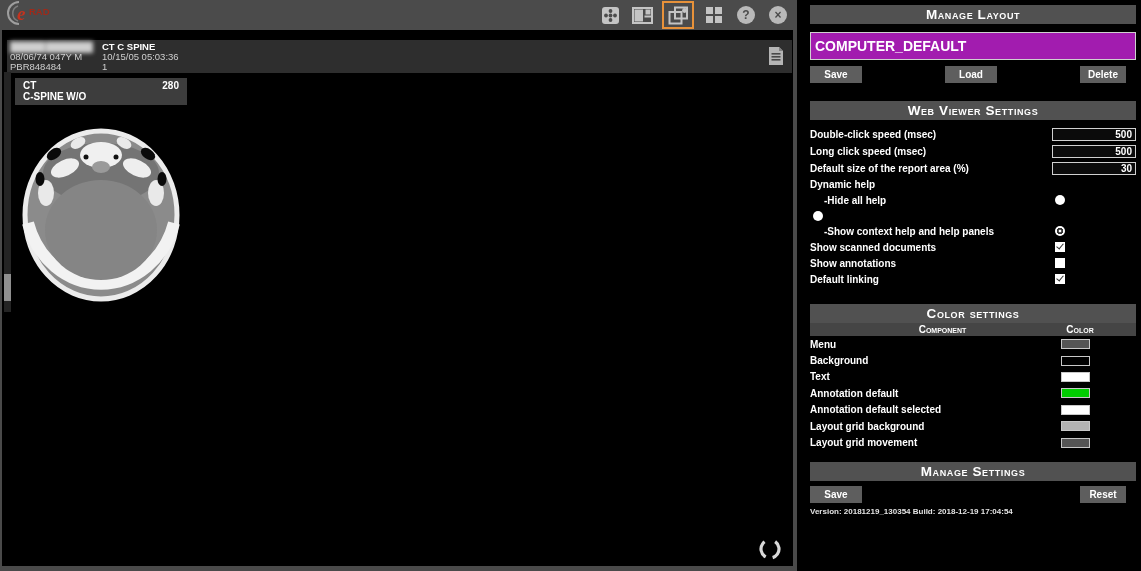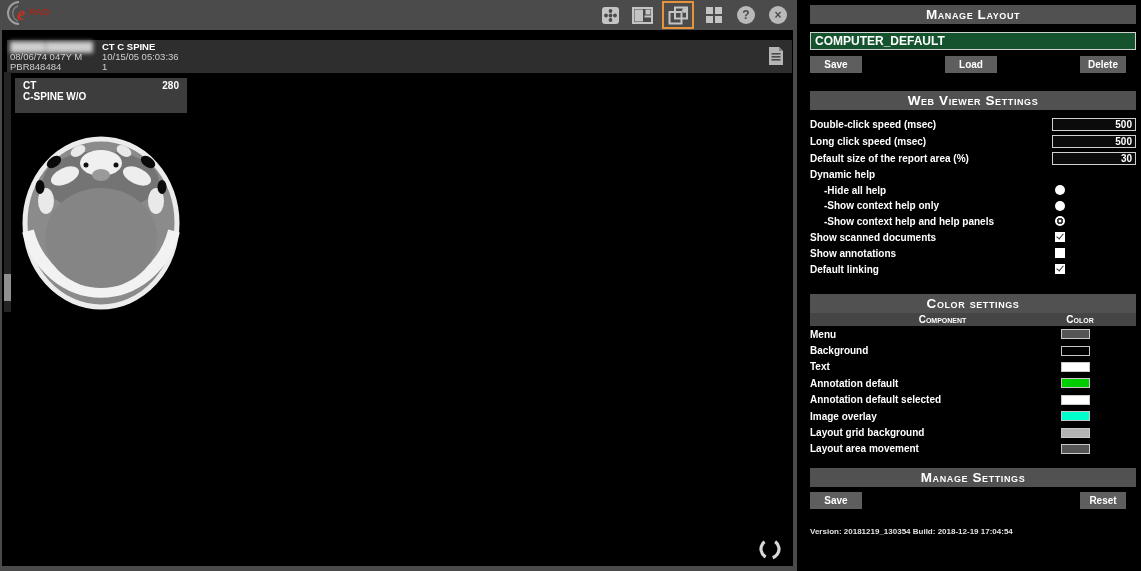--- a/index.html
+++ b/index.html
@@ -22,34 +22,34 @@
   .patient-bar { position:absolute; left:5px; right:1px; top:10px; height:33px; background:#2e2e2e;
                  font-size:9.5px; color:#cfcfcf; }
   .pb-col1 { position:absolute; left:3px; top:2px; line-height:10px; }
   .pb-col2 { position:absolute; left:95px; top:2px; line-height:10px; }
   .blurred { filter:blur(2.2px); font-weight:bold; letter-spacing:-1px; }
   .pb-study { color:#fff; font-weight:bold; }
   .doc-icon { position:absolute; right:8px; top:6px; cursor:pointer; }
   .thumb-scroll { position:absolute; left:2px; top:42px; width:7px; height:240px; background:#242424; }
   .thumb-scroll .sthumb { position:absolute; left:0; top:202px; width:7px; height:27px; background:#8f8f8f; }
   .thumb { position:absolute; left:13px; top:48px; width:172px; cursor:pointer; }
-  .thumb-header { background:#3d3d3d; color:#fff; font-size:10px; font-weight:bold; padding:2px 8px 11px; }
+  .thumb-header { background:#3d3d3d; color:#fff; font-size:10px; font-weight:bold; padding:2px 8px 3px; }
   .th-row1 { display:flex; justify-content:space-between; }
   .thumb-img { width:172px; height:202px; background:#000; display:block; }
   .spinner { position:absolute; right:10px; bottom:0px; }
 
   
   .right-panel { position:absolute; left:810px; top:0; width:326px; height:571px; background:#000; color:#fff; }
   .sec-header { height:19px; background:#515151; color:#fff; text-align:center;
                 font-variant:small-caps; font-weight:bold; font-size:13.5px; letter-spacing:.6px;
                 line-height:19px; }
   .mt5{margin-top:5px;} .mt6{margin-top:6px;} .mt8{margin-top:8px;}
   .mt11{margin-top:11px;} .mt17{margin-top:17px;} .mt18{margin-top:18px;}
-  .layout-input { width:100%; height:18px; background:#14532d; border:1px solid #d0d0d0; color:#fff;
-                  font-size:12px; font-weight:bold; font-family:"Liberation Sans",sans-serif; padding:0 4px; }
+  .layout-input { width:100%; height:28px; background:#a21caf; border:1px solid #d0d0d0; color:#fff;
+                  font-size:14px; font-weight:bold; font-family:"Liberation Sans",sans-serif; padding:0 4px; }
   .btn-row { display:flex; align-items:center; height:17px; }
   .btn { height:17px; background:#5e5e5e; color:#fff; border:none; font-size:10px; font-weight:bold;
          font-family:"Liberation Sans",sans-serif; cursor:pointer; line-height:17px; text-align:center; }
   .btn.w52{width:52px;} .btn.w46{width:46px;}
   .btn-center { flex:1; display:flex; justify-content:center; }
   .mr10 { margin-right:10px; }
   .srow { display:flex; align-items:center; height:17px; }
   .srow.h15 { height:15.5px; } .srow.h16 { height:16px; }
   .slabel { flex:1; font-size:10px; font-weight:bold; color:#fff; }
   .indent .slabel { padding-left:14px; }
@@ -62,21 +62,21 @@
   .cbox { width:10px; height:10px; background:#fff; display:inline-block; position:relative;
           margin-left:3px; cursor:pointer; }
   .cbox.chk::after { content:""; position:absolute; left:3px; top:0px; width:3px; height:6px;
                      border-right:1.6px solid #333; border-bottom:1.6px solid #333; transform:rotate(40deg); }
   .comp-bar { height:13px; background:#454545; display:flex; align-items:center;
               font-variant:small-caps; font-weight:bold; font-size:10px; }
   .comp-name { flex:1; text-align:center;padding-left:30px; }
   .color-name { width:70px; text-align:center; margin-right:21px; }
   .crow { display:flex; align-items:center; height:16.4px; }
   .swatch { width:29px; height:10px; border:1px solid #c8c8c8; margin-right:46px; cursor:pointer; }
-  .version { font-size:8px; font-weight:bold; color:#e3e3e3; margin-top:18px; }
+  .version { font-size:8px; font-weight:bold; color:#e3e3e3; margin-top:4px; }
 </style>
 </head>
 <body>
 
 <div class="left-pane">
   <div class="toolbar">
     <div class="logo">
       <svg width="70" height="26" viewBox="0 0 70 26">
         <path d="M15 2 A11 11 0 0 0 15 24" stroke="#9e9e9e" fill="none" stroke-width="2"></path>
         <path d="M14 6 A8 8 0 0 0 14 21" stroke="#7d7d7d" fill="none" stroke-width="1.4"></path>
@@ -230,21 +230,20 @@
     <span class="slabel">Dynamic help</span>
   </div>
   <div id="wvs-radios">
       <div class="srow h15 indent">
       <span class="slabel">-Hide all help</span>
       <span class="rzone">
           <span class="radio "></span>
         </span>
     </div>
       <div class="srow h15 indent">
-      <span class="slabel">-Show context help only</span>
       <span class="rzone">
           <span class="radio "></span>
         </span>
     </div>
       <div class="srow h15 indent">
       <span class="slabel">-Show context help and help panels</span>
       <span class="rzone">
           <span class="radio sel"></span>
         </span>
     </div>
@@ -290,29 +289,25 @@
     </div>
       <div class="crow">
       <span class="slabel">Annotation default</span>
       <span class="swatch" style="background:#00cc00"></span>
     </div>
       <div class="crow">
       <span class="slabel">Annotation default selected</span>
       <span class="swatch" style="background:#ffffff"></span>
     </div>
       <div class="crow">
-      <span class="slabel">Image overlay</span>
-      <span class="swatch" style="background:#00ffcc"></span>
-    </div>
-      <div class="crow">
       <span class="slabel">Layout grid background</span>
       <span class="swatch" style="background:#b3b3b3"></span>
     </div>
       <div class="crow">
-      <span class="slabel">Layout area movement</span>
+      <span class="slabel">Layout grid movement</span>
       <span class="swatch" style="background:#555555"></span>
     </div>
     </div>
 
   <div class="sec-header mt11">Manage Settings</div>
   <div class="btn-row mt5">
     <button class="btn w52">Save</button>
     <span class="btn-center"></span>
     <button class="btn w46 mr10">Reset</button>
   </div>

